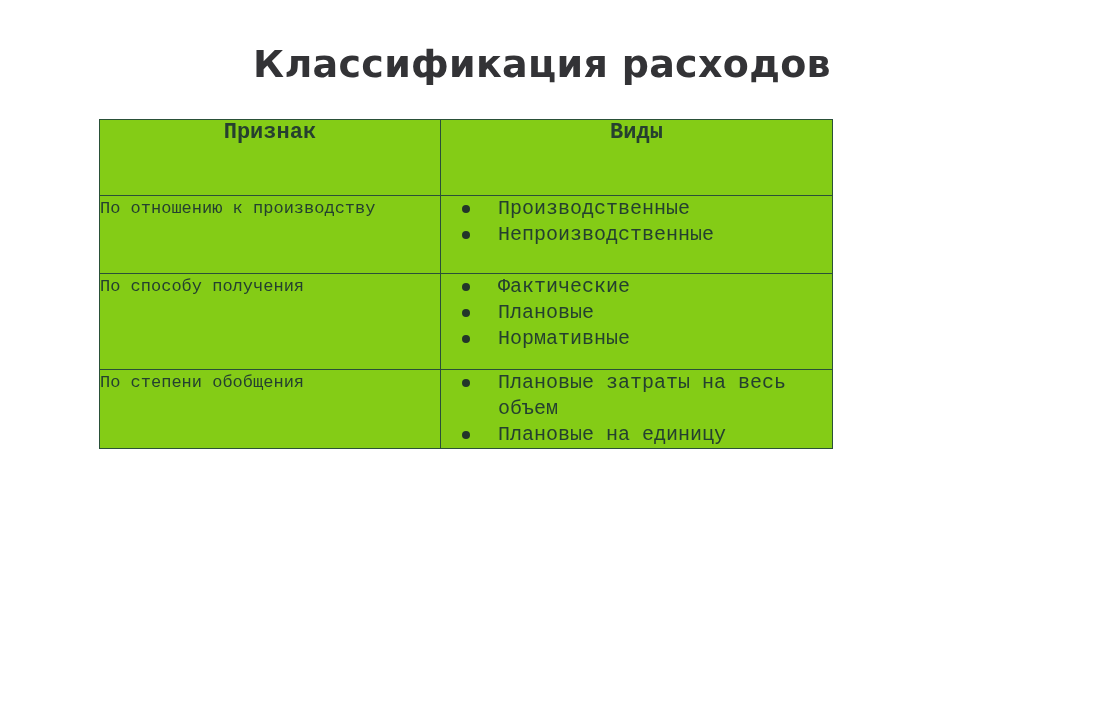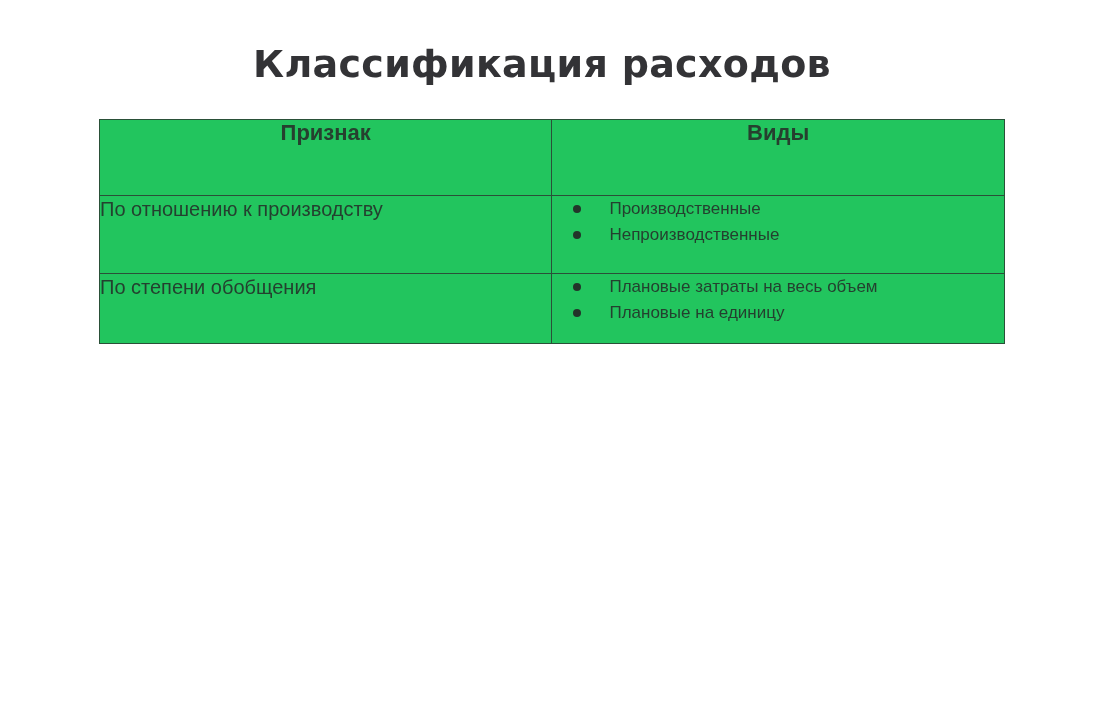--- a/index.html
+++ b/index.html
@@ -23,59 +23,59 @@
       font-weight: bold;
       font-size: 38px;
       color: #333336;
       letter-spacing: 0.3px;
       margin: 0;
     }
     table.cls-table {
       position: absolute;
       left: 99px;
       top: 119px;
-      width: 906px;
+      width: 734px;
       border-collapse: collapse;
-      background: #22c55e;
-      font-family: Liberation Sans, sans-serif;
+      background: #84cc16;
+      font-family: Liberation Mono, monospace;
       color: #24402f;
     }
     table.cls-table td, table.cls-table th {
       border: 1px solid #2a5038;
       vertical-align: top;
       padding: 0;
     }
     th.hdr {
       font-weight: bold;
       font-size: 22px;
       text-align: center;
       height: 76px;
       box-sizing: border-box;
       padding-top: 10px;
       color: #26402f;
     }
     .col1 { width: 453px; }
     .col2 { width: 453px; }
     td.feature {
-      font-size: 20px;
+      font-size: 17px;
       padding: 9px 0 0 9px;
       line-height: 26px;
     }
     td.kinds {
       padding: 9px 8px 0 0;
     }
     ul.kinds-list {
       list-style: none;
       margin: 0;
       padding: 0;
     }
     ul.kinds-list li {
       position: relative;
       padding-left: 57px;
-      font-size: 17px;
+      font-size: 20px;
       line-height: 26px;
     }
     ul.kinds-list li .bullet {
       position: absolute;
       left: 21px;
       top: 9px;
       width: 8px;
       height: 8px;
       border-radius: 50%;
       background: #23352a;
@@ -102,20 +102,30 @@
   <tr class="r1">
     <td class="feature">По отношению к производству</td>
     <td class="kinds">
       <ul class="kinds-list">
         <li><span class="bullet"></span><span>Производственные</span></li>
         <li><span class="bullet"></span><span>Непроизводственные</span></li>
       </ul>
     </td>
   </tr>
 
+  <tr class="r2">
+    <td class="feature">По способу получения</td>
+    <td class="kinds">
+      <ul class="kinds-list">
+        <li><span class="bullet"></span><span>Фактические</span></li>
+        <li><span class="bullet"></span><span>Плановые</span></li>
+        <li><span class="bullet"></span><span>Нормативные</span></li>
+      </ul>
+    </td>
+  </tr>
 
   <tr class="r3">
     <td class="feature">По степени обобщения</td>
     <td class="kinds">
       <ul class="kinds-list">
         <li><span class="bullet"></span><span>Плановые затраты на весь объем</span></li>
         <li><span class="bullet"></span><span>Плановые на единицу</span></li>
       </ul>
     </td>
   </tr>

